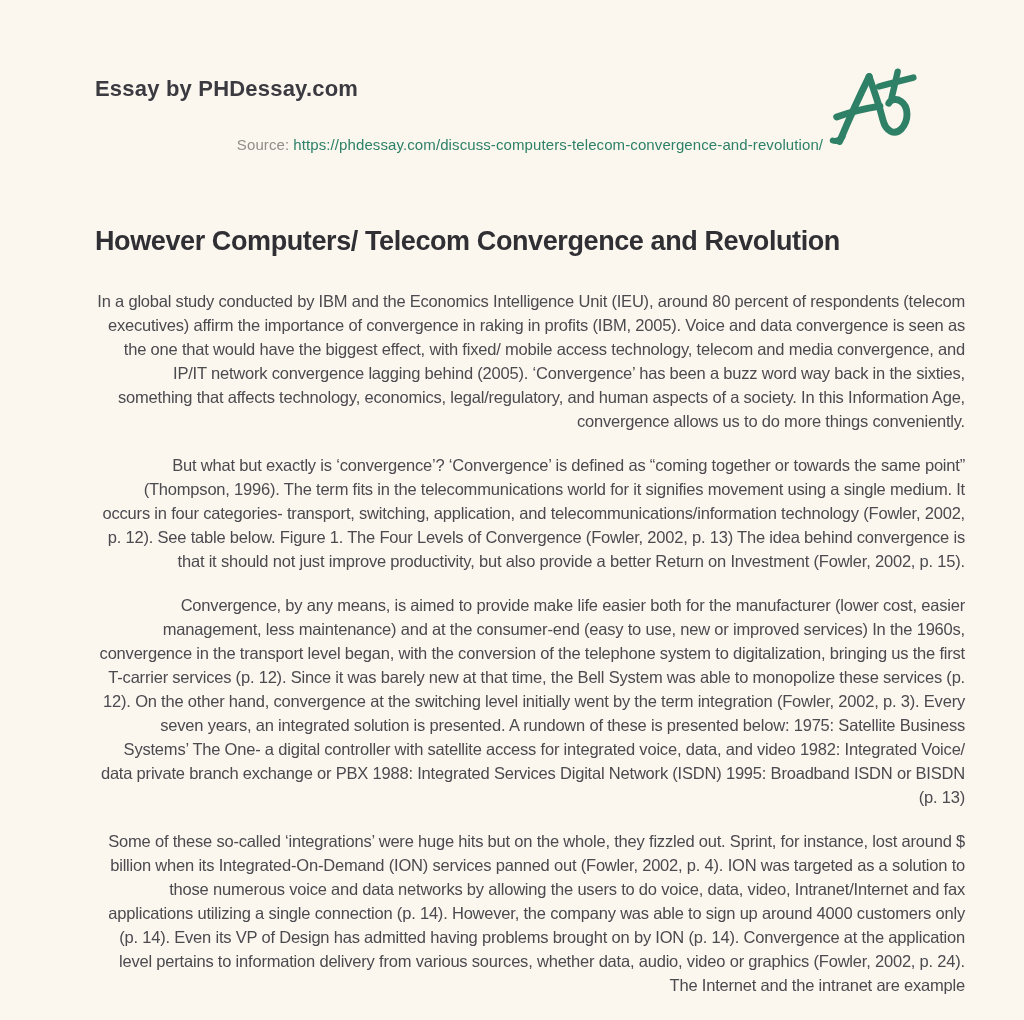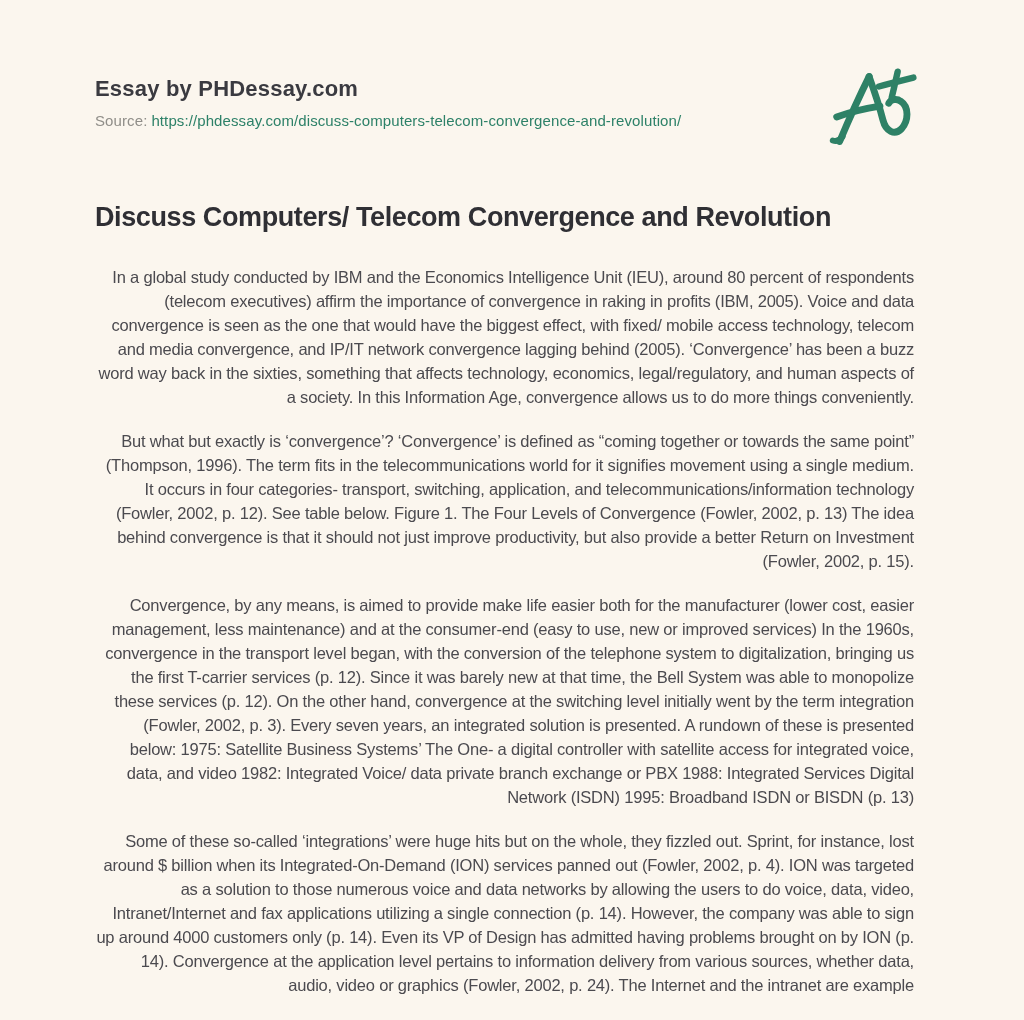--- a/index.html
+++ b/index.html
@@ -13,35 +13,36 @@
   body {
     background: #FBF6EE;
     font-family: "Liberation Sans", "DejaVu Sans", sans-serif;
     color: #4B4A4F;
   }
 
   .page {
     position: relative;
     width: 1024px;
     height: 907px;
-    padding: 76px 110px 0 95px;
+    padding: 76px 59px 0 95px;
   }
 
   .byline {
     font-size: 22px;
     font-weight: 700;
     color: #3A3A40;
     letter-spacing: 0.2px;
   }
 
   .source-line {
-    margin-top: 10px;
+    margin-top: 34px;
     font-size: 15px;
     color: #908E89;
     letter-spacing: 0.1px;
+    text-align: center;
   }
 
   .source-link {
     color: #2D8168;
     text-decoration: none;
     margin-left: 4px;
   }
 
   .logo {
     position: absolute;
@@ -101,21 +102,21 @@
       <path d="M19 53 C33 48 50 44 63 42" stroke-width="7"></path>
 
       <path d="M52 12 C57 26 63 44 66 56 C69 68 78 72 85 65 C92 57 93 43 84 37 C80 34 74 35 72 39" stroke-width="7"></path>
 
       <path d="M81 7 C79 16 77 25 75 33" stroke-width="6.5"></path>
 
       <path d="M62 22 C73 19 85 16 97 13" stroke-width="6.5"></path>
     </svg>
   </div>
 
-  <h1 class="essay-title">Discuss Computers/ Telecom Convergence and Revolution</h1>
+  <h1 class="essay-title">However Computers/ Telecom Convergence and Revolution</h1>
 
   <div class="essay-body">
     <p>In a global study conducted by IBM and the Economics Intelligence Unit (IEU), around 80 percent of respondents (telecom executives) affirm the importance of convergence in raking in profits (IBM, 2005). Voice and data convergence is seen as the one that would have the biggest effect, with fixed/ mobile access technology, telecom and media convergence, and IP/IT network convergence lagging behind (2005). ‘Convergence’ has been a buzz word way back in the sixties, something that affects technology, economics, legal/regulatory, and human aspects of a society. In this Information Age, convergence allows us to do more things conveniently.</p>
     <p>But what but exactly is ‘convergence’? ‘Convergence’ is defined as “coming together or towards the same point” (Thompson, 1996). The term fits in the telecommunications world for it signifies movement using a single medium. It occurs in four categories- transport, switching, application, and telecommunications/information technology (Fowler, 2002, p. 12). See table below. Figure 1. The Four Levels of Convergence (Fowler, 2002, p. 13) The idea behind convergence is that it should not just improve productivity, but also provide a better Return on Investment (Fowler, 2002, p. 15).</p>
     <p>Convergence, by any means, is aimed to provide make life easier both for the manufacturer (lower cost, easier management, less maintenance) and at the consumer-end (easy to use, new or improved services) In the 1960s, convergence in the transport level began, with the conversion of the telephone system to digitalization, bringing us the first T-carrier services (p. 12). Since it was barely new at that time, the Bell System was able to monopolize these services (p. 12). On the other hand, convergence at the switching level initially went by the term integration (Fowler, 2002, p. 3). Every seven years, an integrated solution is presented. A rundown of these is presented below: 1975: Satellite Business Systems’ The One- a digital controller with satellite access for integrated voice, data, and video 1982: Integrated Voice/ data private branch exchange or PBX 1988: Integrated Services Digital Network (ISDN) 1995: Broadband ISDN or BISDN (p. 13)</p>
     <p>Some of these so-called ‘integrations’ were huge hits but on the whole, they fizzled out. Sprint, for instance, lost around $ billion when its Integrated-On-Demand (ION) services panned out (Fowler, 2002, p. 4). ION was targeted as a solution to those numerous voice and data networks by allowing the users to do voice, data, video, Intranet/Internet and fax applications utilizing a single connection (p. 14). However, the company was able to sign up around 4000 customers only (p. 14). Even its VP of Design has admitted having problems brought on by ION (p. 14). Convergence at the application level pertains to information delivery from various sources, whether data, audio, video or graphics (Fowler, 2002, p. 24). The Internet and the intranet are example</p>
   </div>
 
 </div>
 

